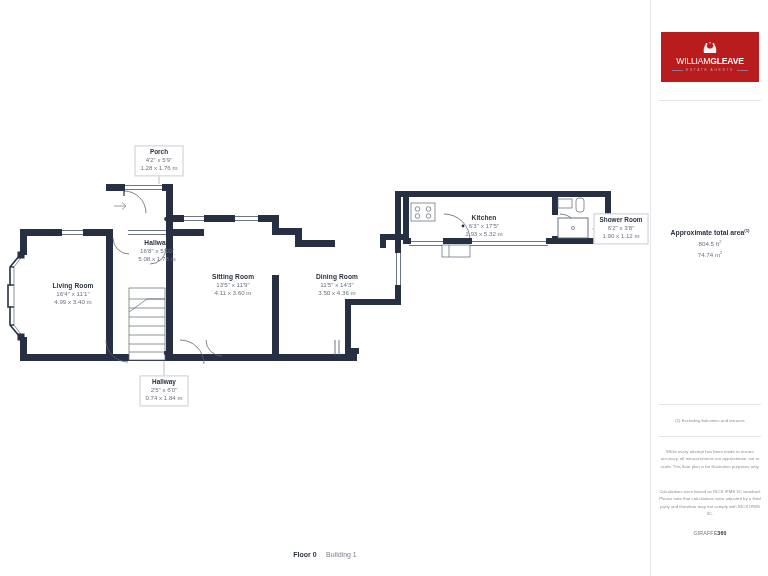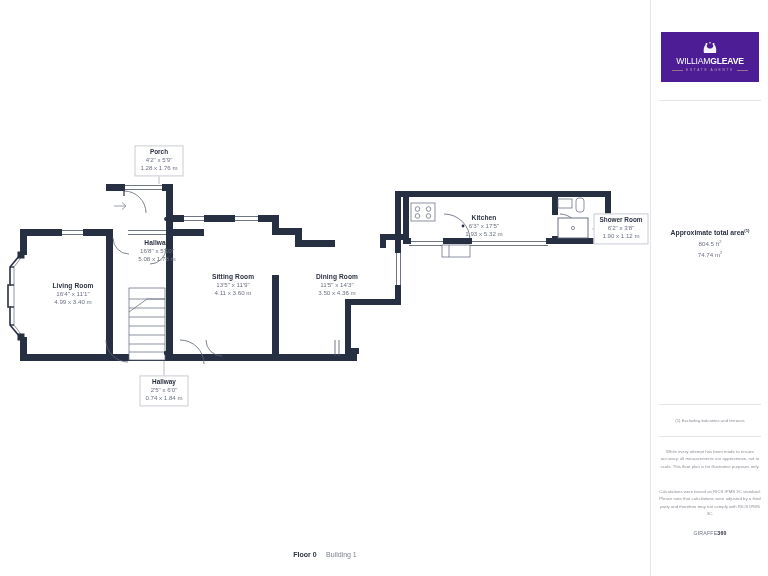--- a/index.html
+++ b/index.html
@@ -109,21 +109,21 @@
     height: 576px;
     background: #ffffff;
     border-left: 1px solid #e3e5e9;
     box-sizing: border-box;
   }
   #logo-block {
     position: absolute;
     left: 10px; top: 32px;
     width: 98px;
     height: 50px;
-    background: #4c1d95;
+    background: #b91c1c;
     display: flex;
     flex-direction: column;
     align-items: center;
     justify-content: center;
   }
   #logo-mark {
     width: 20px;
     height: 13px;
     margin-bottom: 1px;
   }

